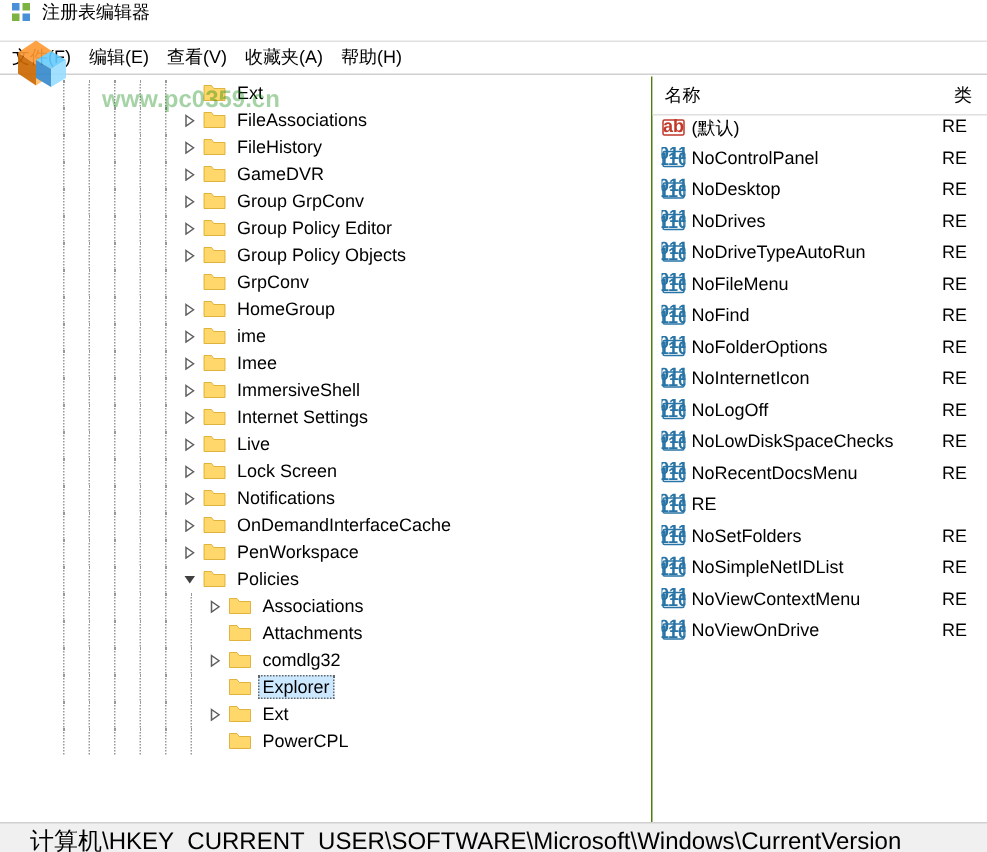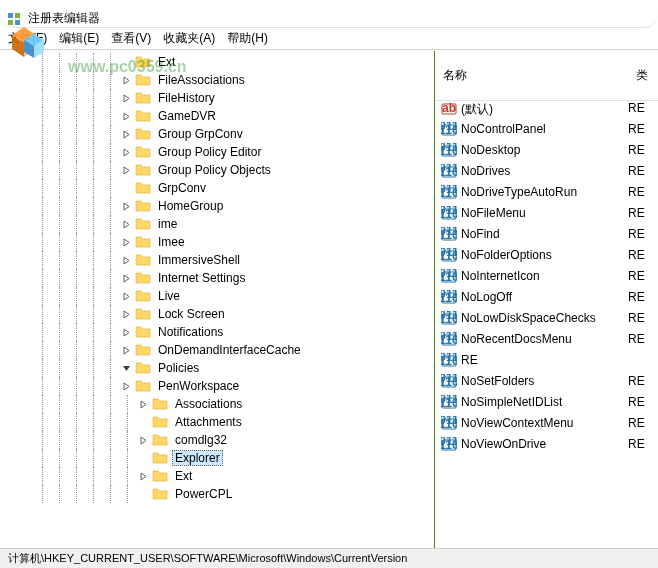--- a/index.html
+++ b/index.html
@@ -1,43 +1,43 @@
 <!DOCTYPE html>
 <html><head>
 <meta charset="utf-8">
 <style>
 * { margin: 0; padding: 0; box-sizing: border-box; font-family: "Microsoft YaHei", "Segoe UI", sans-serif; font-size: 12px; }
 body { background: #fff; width: 658px; height: 568px; overflow: hidden; position: relative; }
-.titlebar { background: #fff; height: 28px; display: flex; align-items: flex-end; padding-left: 6px; border-bottom: 1px solid #e0e0e0; border-radius: 14px; }
+.titlebar { background: #fff; height: 28px; display: flex; align-items: flex-start; padding-left: 6px; border-bottom: 1px solid #e0e0e0; }
 .titlebar-icon { width: 16px; height: 16px; margin-right: 6px; display: inline-flex; align-items: center; justify-content: center; }
 .title-text { font-size: 12px; }
 .menubar { height: 22px; display: flex; align-items: center; padding-left: 8px; gap: 12px; background: #fff; border-bottom: 1px solid #d0d0d0; }
 .menu-item { cursor: default; }
 .content { display: flex; height: calc(100% - 28px - 22px - 20px); border-top: 1px solid #fff; }
 .tree-pane { width: 435px; overflow: auto; border-right: 1px solid #4d7c0f; padding-top: 2px; }
 .list-pane { flex: 1; overflow: hidden; }
 .list-header { display: flex; border-bottom: 1px solid #e0e0e0; background: #fff; }
-.list-header-col { padding: 16px 8px; text-align: left; cursor: default; }
+.list-header-col { padding: 4px 8px; text-align: left; cursor: default; }
 .list-header-col:first-child { flex: 1; }
 .list-header-col:last-child { width: 30px; }
 .list-body { overflow-y: auto; height: calc(100% - 24px); }
 .list-row { display: flex; height: 21px; padding-left: 6px; cursor: default; }
 .val-icon { width: 16px; height: 16px; margin-right: 4px; display: inline-flex; align-items: center; justify-content: center; font-size: 9px; }
 .val-name { flex: 1; white-space: nowrap; overflow: hidden; }
 .val-type { width: 30px; }
 .tree-row { display: flex; align-items: center; height: 18px; cursor: default; white-space: nowrap; }
 .tree-row.selected .tree-label { background: #cce8ff; border: 1px dotted #666; padding: 0 2px; }
 .indent { display: inline-block; width: 17px; flex-shrink: 0; }
 .vline { display: inline-block; width: 17px; height: 18px; flex-shrink: 0; position: relative; }
 .vline::before { content: ""; position: absolute; left: 8px; top: 0; bottom: 0; border-left: 1px dotted #999; }
 .expander { width: 14px; height: 14px; display: inline-flex; align-items: center; justify-content: center; flex-shrink: 0; cursor: pointer; margin-right: 2px; }
 .expander svg { width: 9px; height: 9px; }
 .folder-icon { width: 16px; height: 16px; margin-right: 4px; flex-shrink: 0; display: inline-flex; align-items: center; justify-content: center; }
 .tree-label { padding: 0 3px; }
-.statusbar { height: 20px; border-top: 1px solid #d0d0d0; padding: 2px 8px; white-space: nowrap; overflow: hidden; background: #f0f0f0; font-size: 11px; }
+.statusbar { height: 20px; border-top: 1px solid #d0d0d0; padding: 2px 20px; white-space: nowrap; overflow: hidden; background: #f0f0f0; font-size: 16px; }
 .watermark { position: absolute; top: 58px; left: 68px; font-size: 16px; font-weight: bold; color: rgba(0,128,0,0.35); pointer-events: none; z-index: 100; font-family: Arial; }
 .cubes { position: absolute; top: 22px; left: 2px; width: 50px; height: 40px; z-index: 99; pointer-events: none; opacity: 0.9; }
 </style>
 </head>
 <body>
 
 <div class="titlebar">
   <span class="titlebar-icon">
     <svg viewBox="0 0 16 16">
         <rect x="2" y="2" width="5" height="5" fill="#4a90d9"></rect>
@@ -410,49 +410,49 @@
       <div class="tree-row">
         <span class="indent"></span>
         <span class="indent"></span>
         <span class="vline"></span>
         <span class="vline"></span>
         <span class="vline"></span>
         <span class="vline"></span>
         <span class="vline"></span>
         <span class="expander">
           <svg viewBox="0 0 9 9">
+            <path d="M2 1 L7 4.5 L2 8 Z" fill="none" stroke="#606060" stroke-width="1"></path>
+          </svg>
+        </span>
+        <span class="folder-icon">
+          <svg viewBox="0 0 16 16">
+            <path d="M1 3h5l1.5 2H15v8H1z" fill="#ffd76a" stroke="#d4a017" stroke-width="0.5"></path>
+          </svg>
+        </span>
+        <span class="tree-label">PenWorkspace</span>
+      </div>
+      <div class="tree-row">
+        <span class="indent"></span>
+        <span class="indent"></span>
+        <span class="vline"></span>
+        <span class="vline"></span>
+        <span class="vline"></span>
+        <span class="vline"></span>
+        <span class="vline"></span>
+        <span class="expander">
+          <svg viewBox="0 0 9 9">
             <path d="M1 2 L8 2 L4.5 7 Z" fill="#404040"></path>
           </svg>
         </span>
         <span class="folder-icon">
           <svg viewBox="0 0 16 16">
             <path d="M1 3h5l1.5 2H15v8H1z" fill="#ffd76a" stroke="#d4a017" stroke-width="0.5"></path>
           </svg>
         </span>
         <span class="tree-label">Policies</span>
-      </div>
-      <div class="tree-row">
-        <span class="indent"></span>
-        <span class="indent"></span>
-        <span class="vline"></span>
-        <span class="vline"></span>
-        <span class="vline"></span>
-        <span class="vline"></span>
-        <span class="vline"></span>
-        <span class="expander">
-          <svg viewBox="0 0 9 9">
-            <path d="M2 1 L7 4.5 L2 8 Z" fill="none" stroke="#606060" stroke-width="1"></path>
-          </svg>
-        </span>
-        <span class="folder-icon">
-          <svg viewBox="0 0 16 16">
-            <path d="M1 3h5l1.5 2H15v8H1z" fill="#ffd76a" stroke="#d4a017" stroke-width="0.5"></path>
-          </svg>
-        </span>
-        <span class="tree-label">PenWorkspace</span>
       </div>
       <div class="tree-row">
         <span class="indent"></span>
         <span class="indent"></span>
         <span class="vline"></span>
         <span class="vline"></span>
         <span class="vline"></span>
         <span class="vline"></span>
         <span class="vline"></span>
         <span class="vline"></span>

